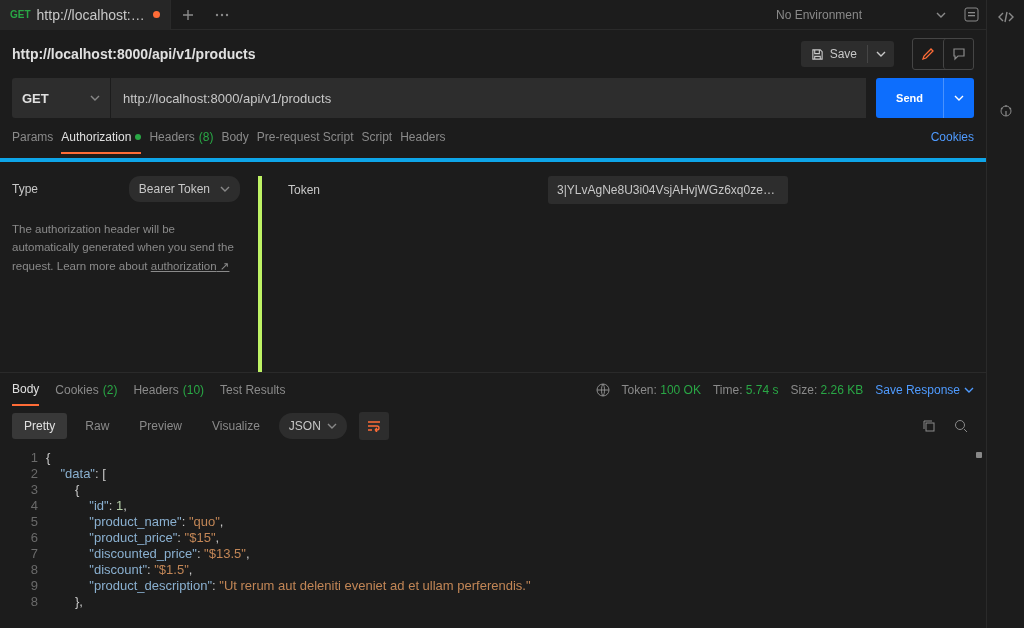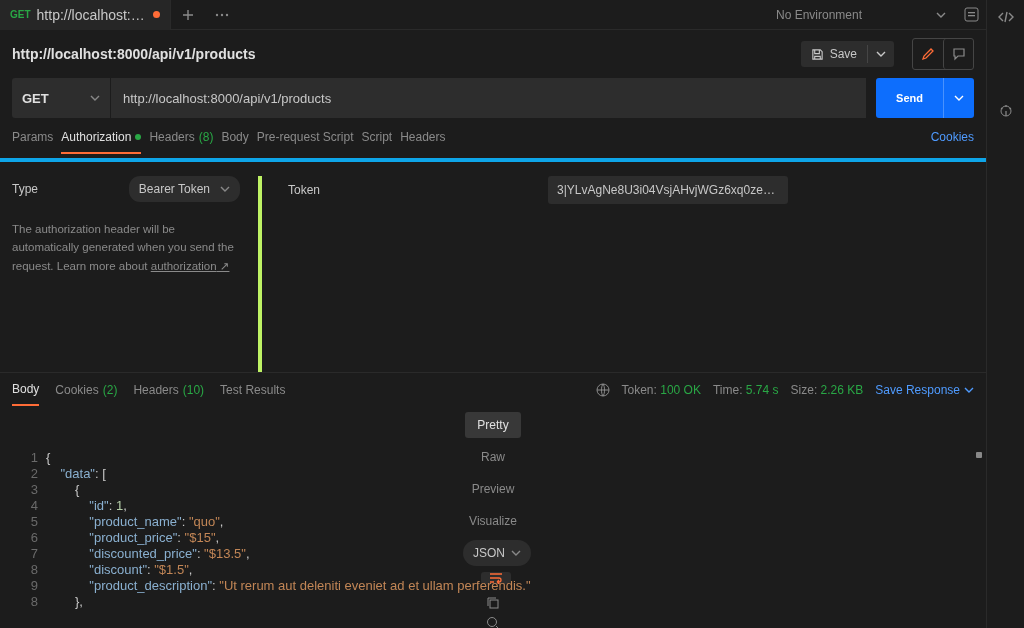--- a/index.html
+++ b/index.html
@@ -82,24 +82,24 @@
   .resphdr{display:flex;align-items:center;padding:0 12px;height:34px;border-top:1px solid #2a2a2a;gap:16px;}
   .resptab{color:var(--txt-dim);cursor:pointer;padding:8px 0;display:flex;align-items:center;gap:4px;}
   .resptab.active{color:#e0e0e0;border-bottom:2px solid var(--orange);}
   .resptab .count{color:#29a745;}
   .respinfo{margin-left:auto;display:flex;align-items:center;gap:12px;color:var(--txt-dim);}
   .respinfo .ok{color:#29a745;}
   .respinfo .hl{color:#29a745;margin-top:32px;}
   .saveresp{color:var(--link);cursor:pointer;display:flex;align-items:center;gap:4px;}
 
   
-  .resptool{display:flex;align-items:center;padding:6px 12px;gap:6px;height:40px;flex-direction:column;}
+  .resptool{display:flex;align-items:center;padding:6px 12px;gap:6px;height:40px;}
   .segbtn{padding:6px 12px;border-radius:3px;color:var(--txt-dim);cursor:pointer;}
   .segbtn.active{background:var(--bg4);color:#e0e0e0;}
-  .fmtgrp{display:flex;align-items:center;background:var(--bg3);border-radius:13px;margin-left:8px;}
+  .fmtgrp{display:flex;align-items:center;background:var(--bg3);border-radius:13px;margin-left:1px;}
   .fmtsel{padding:6px 10px;display:flex;align-items:center;gap:6px;cursor:pointer;}
   .fmticon{width:30px;height:28px;display:flex;align-items:center;justify-content:center;color:var(--orange);background:var(--bg3);border-radius:3px;margin-left:6px;cursor:pointer;}
   .resptool .spacer{flex:1;}
   .toolicon{width:26px;height:26px;display:flex;align-items:center;justify-content:center;color:var(--txt-dim);cursor:pointer;}
 
   
   .code{flex:1;display:flex;overflow:hidden;font-family:Consolas,monospace;font-size:13px;line-height:16px;position:relative;}
   .gutter{width:46px;background:var(--bg);color:var(--txt-dim2);text-align:right;padding:4px 8px 0 0;}
   .gutter div{height:16px;}
   .codebody{flex:1;padding:4px 0 0 0;white-space:pre;color:var(--txt);}

